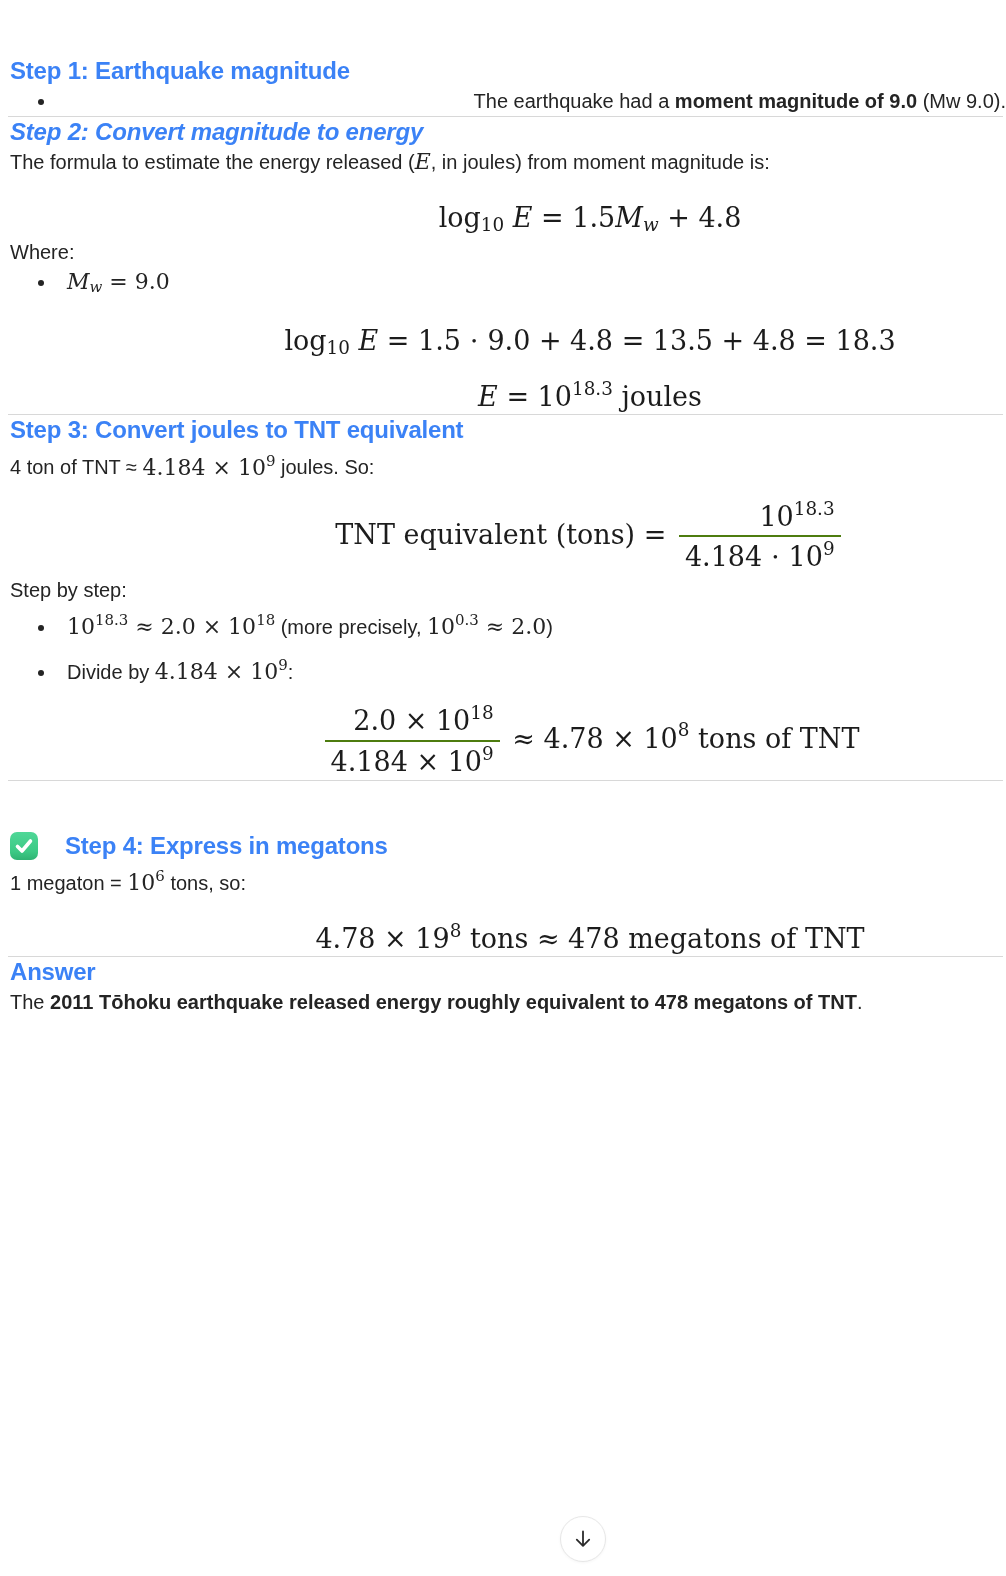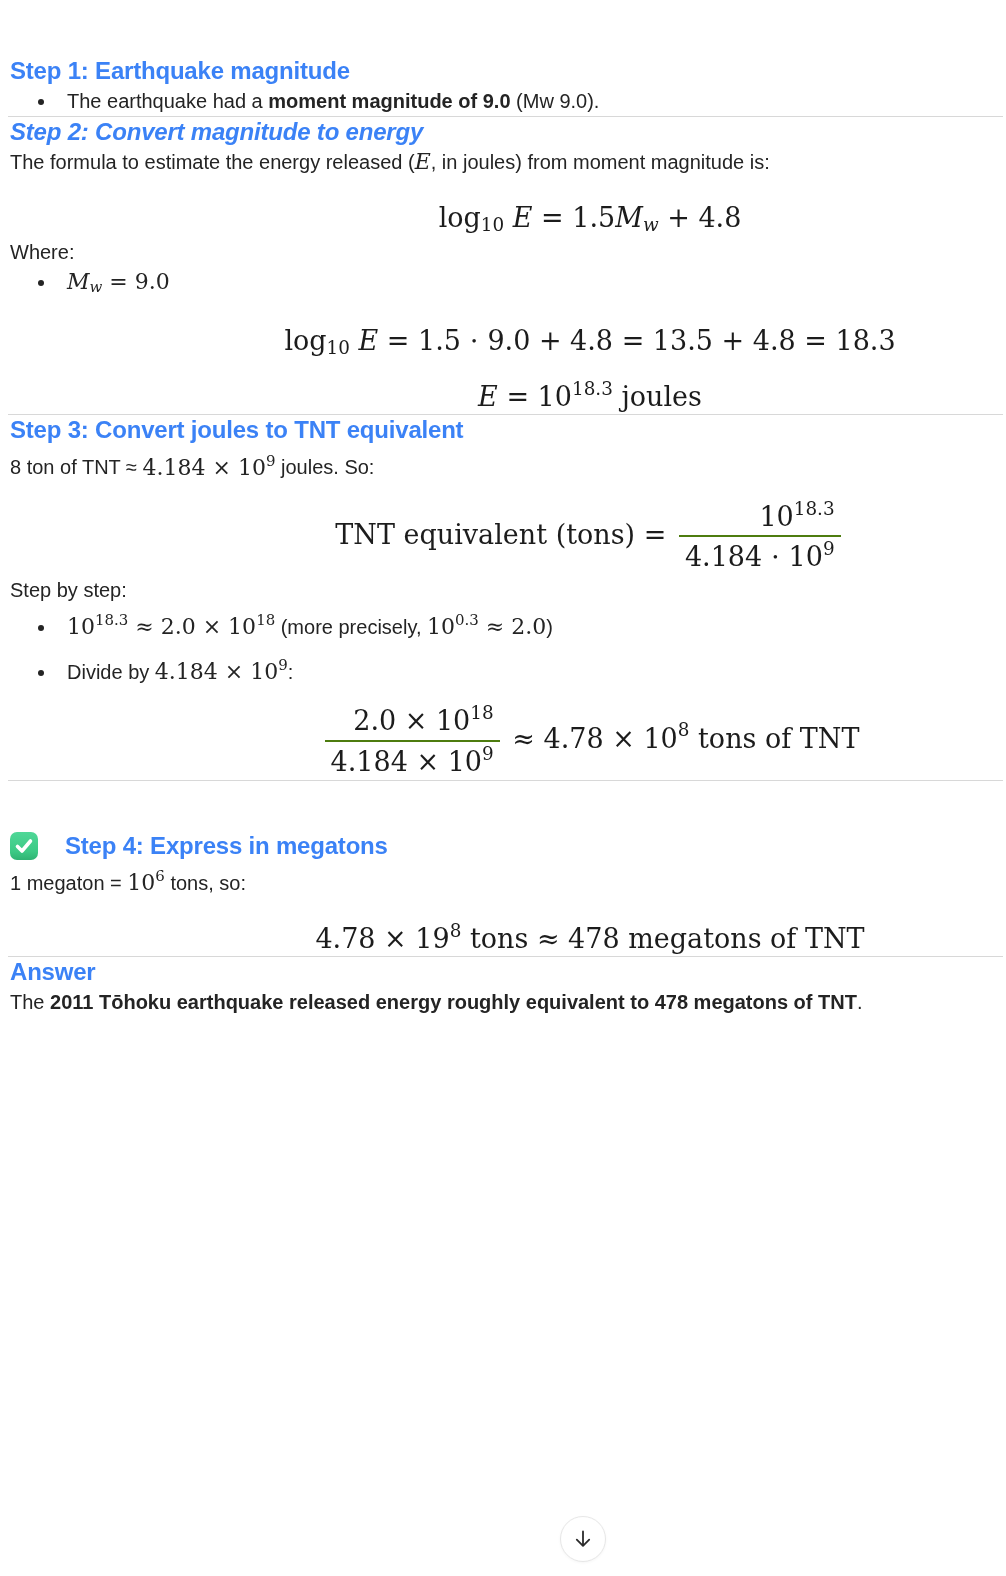--- a/index.html
+++ b/index.html
@@ -32,21 +32,21 @@
   .m-rm{font-style:normal;}
   .m-it{font-style:italic;}
   .m-sup{font-size:68%;vertical-align:0.62em;letter-spacing:0;}
   .m-sub{font-size:68%;vertical-align:-0.22em;}
   .m-subit{font-size:68%;vertical-align:-0.22em;font-style:italic;}
   .frac{display:inline-block;vertical-align:middle;text-align:center;margin:0 4px;}
   .frac .num,.frac .den{display:block;padding:1px 6px;text-align:right;}
   .frac .den{border-top:2px solid #4d7c0f;}
   
   .s1-heading{margin-top:0;}
-  .s1-list{margin-top:20px;}
+  .s1-list{margin-top:20px;text-align:right;}
   .divider-1{margin-top:46px;}
   .s2-heading{margin-top:48px;font-style:italic;}
   .s2-intro{margin-top:24px;}
   .f-general{margin-top:24px;}
   .s2-where{margin-top:30px;}
   .s2-mw-list{margin-top:12px;}
   .f-computed{margin-top:22px;}
   .f-energy{margin-top:18px;}
   .divider-2{margin-top:46px;}
   .s3-heading{margin-top:45px;}
@@ -96,21 +96,21 @@
   <p class="body-text s2-where">Where:</p>
   <ul class="bullet-list s2-mw-list">
     <li><span class="math-inline"><span class="m-it">M</span><span class="m-subit">w</span><span class="m-rm"> = 9.0</span></span></li>
   </ul>
   <div class="math-display f-computed"><span class="m-rm">log</span><span class="m-sub">10</span><span class="m-it"> E</span><span class="m-rm"> = 1.5 ⋅ 9.0 + 4.8 = 13.5 + 4.8 = 18.3</span></div>
   <div class="math-display f-energy"><span class="m-it">E</span><span class="m-rm"> = 10</span><span class="m-sup">18.3</span><span class="m-rm"> joules</span></div>
 
   <hr class="divider divider-2">
 
   <h2 class="step-heading s3-heading">Step 3: Convert joules to TNT equivalent</h2>
-  <p class="body-text s3-intro"><span>8 ton of TNT ≈ </span><span class="math-inline"><span class="m-rm">4.184 × 10</span><span class="m-sup">9</span></span><span> joules. So:</span></p>
+  <p class="body-text s3-intro"><span>4 ton of TNT ≈ </span><span class="math-inline"><span class="m-rm">4.184 × 10</span><span class="m-sup">9</span></span><span> joules. So:</span></p>
   <div class="math-display f-tnt"><span class="m-rm">TNT equivalent (tons) = </span><span class="frac"><span class="num"><span class="m-rm">10</span><span class="m-sup">18.3</span></span><span class="den"><span class="m-rm">4.184 ⋅ 10</span><span class="m-sup">9</span></span></span></div>
   <p class="body-text s3-sbs">Step by step:</p>
   <ul class="bullet-list s3-list">
     <li><span class="math-inline"><span class="m-rm">10</span><span class="m-sup">18.3</span><span class="m-rm"> ≈ 2.0 × 10</span><span class="m-sup">18</span></span><span> (more precisely, </span><span class="math-inline"><span class="m-rm">10</span><span class="m-sup">0.3</span><span class="m-rm"> ≈ 2.0</span></span><span>)</span></li>
     <li><span>Divide by </span><span class="math-inline"><span class="m-rm">4.184 × 10</span><span class="m-sup">9</span></span><span>:</span></li>
   </ul>
   <div class="math-display f-division"><span class="frac"><span class="num"><span class="m-rm">2.0 × 10</span><span class="m-sup">18</span></span><span class="den"><span class="m-rm">4.184 × 10</span><span class="m-sup">9</span></span></span><span class="m-rm"> ≈ 4.78 × 10</span><span class="m-sup">8</span><span class="m-rm"> tons of TNT</span></div>
 
   <hr class="divider divider-3">
 

